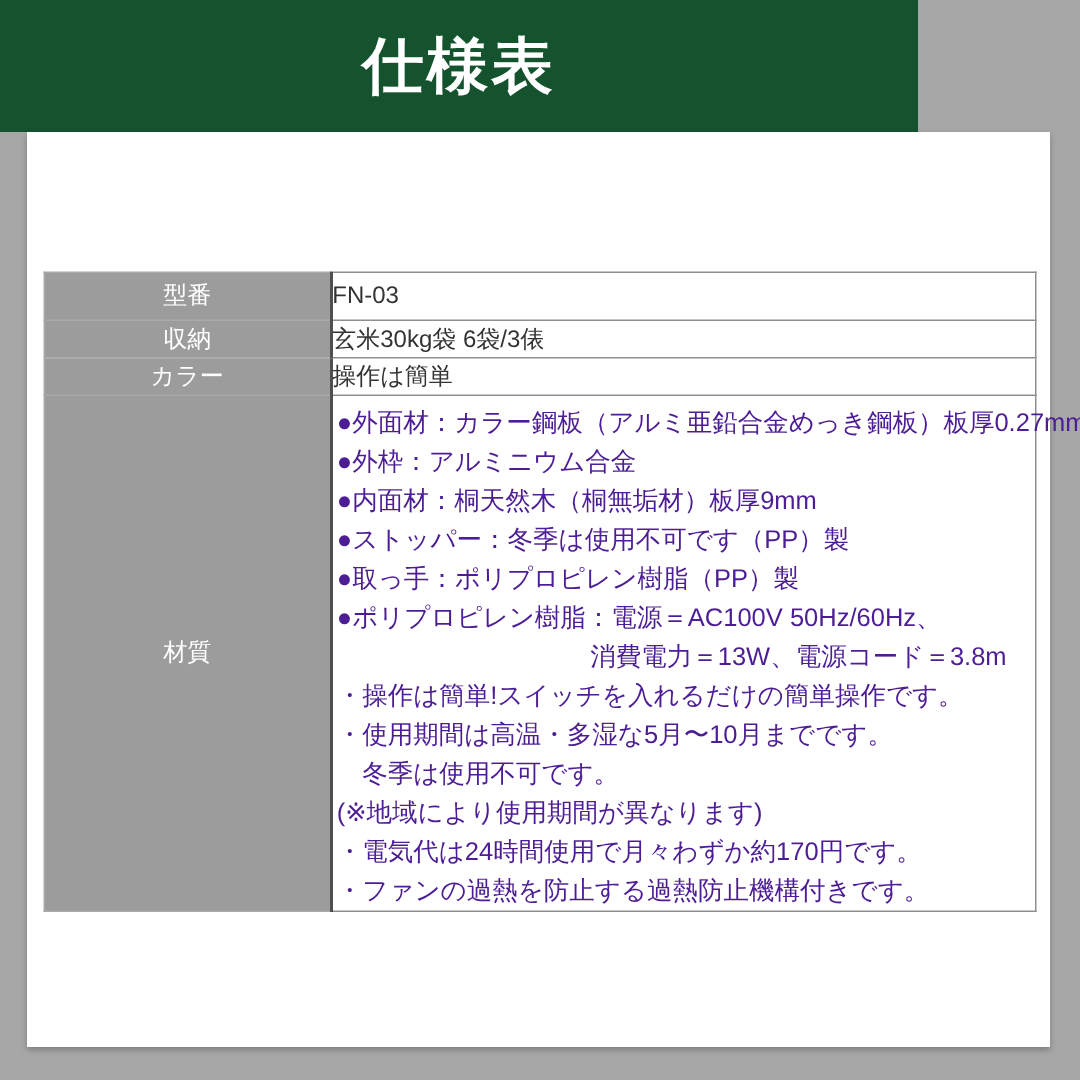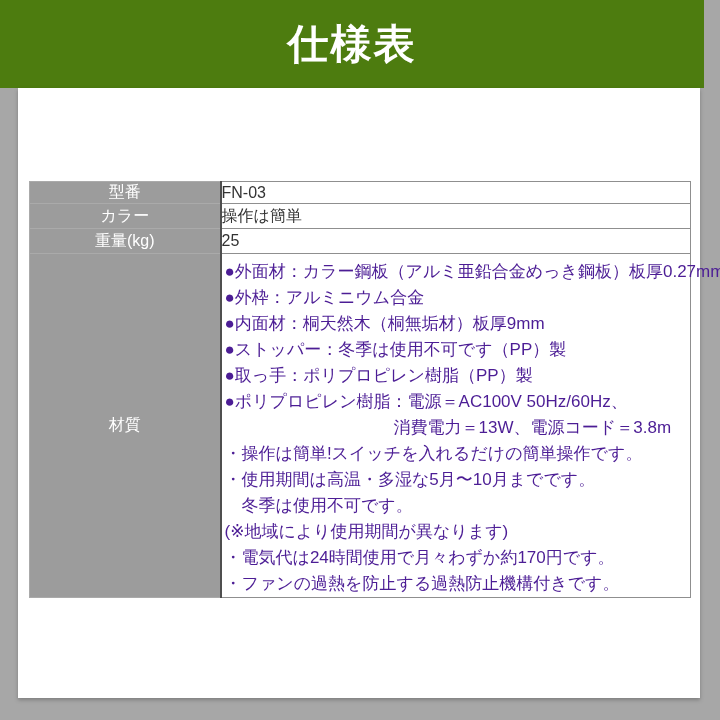--- a/index.html
+++ b/index.html
@@ -12,23 +12,23 @@
     background: #a7a7a7;
     font-family: "Liberation Sans", "DejaVu Sans", sans-serif;
     position: relative;
     overflow: hidden;
   }
 
   
   .page-header {
     position: absolute;
     left: 0; top: 0;
-    width: 704px;
+    width: 612px;
     height: 88px;
-    background: #4d7c0f;
+    background: #14532d;
     display: flex;
     align-items: center;
     justify-content: center;
   }
   .page-title {
     color: #ffffff;
     font-size: 41px;
     font-weight: 600;
     letter-spacing: 2px;
     line-height: 1;
@@ -71,21 +71,21 @@
     border-right: 2px solid #4f4f4f;
   }
   .spec-table td {
     width: 470px;
     color: #333333;
     font-size: 16px;
     text-align: left;
     vertical-align: middle;
     border: 1px solid #8f8f8f;
   }
-  .row-h1 th, .row-h1 td { height: 22px; }
+  .row-h1 th, .row-h1 td { height: 32px; }
   .row-h2 th, .row-h2 td { height: 25px; }
 
   td.material-content {
     height: 344px;
     text-align: left;
     vertical-align: top;
     padding: 5px 2px 0 3px;
   }
   .material-line {
     font-size: 17px;
@@ -104,26 +104,26 @@
 </div>
 
 <div class="content-panel">
   <table class="spec-table">
     <tbody>
       <tr class="row-h1">
         <th>型番</th>
         <td>FN-03</td>
       </tr>
       <tr class="row-h2">
+        <th>収納</th>
+        <td>玄米30kg袋 6袋/3俵</td>
+      </tr>
+      <tr class="row-h2">
         <th>カラー</th>
         <td>操作は簡単</td>
-      </tr>
-      <tr class="row-h2">
-        <th>重量(kg)</th>
-        <td>25</td>
       </tr>
       <tr>
         <th>材質</th>
         <td class="material-content">
           <div class="material-line">●外面材：カラー鋼板（アルミ亜鉛合金めっき鋼板）板厚0.27mm</div>
           <div class="material-line">●外枠：アルミニウム合金</div>
           <div class="material-line">●内面材：桐天然木（桐無垢材）板厚9mm</div>
           <div class="material-line">●ストッパー：冬季は使用不可です（PP）製</div>
           <div class="material-line">●取っ手：ポリプロピレン樹脂（PP）製</div>
           <div class="material-line">●ポリプロピレン樹脂：電源＝AC100V 50Hz/60Hz、</div>

